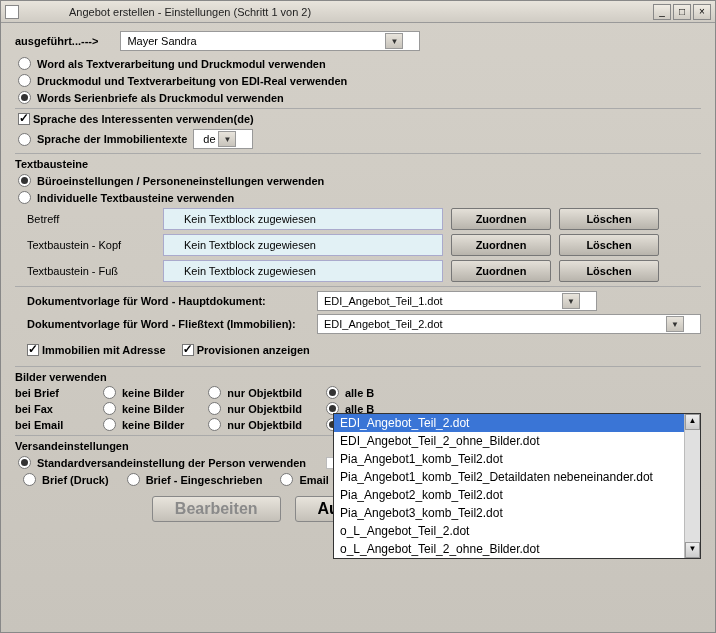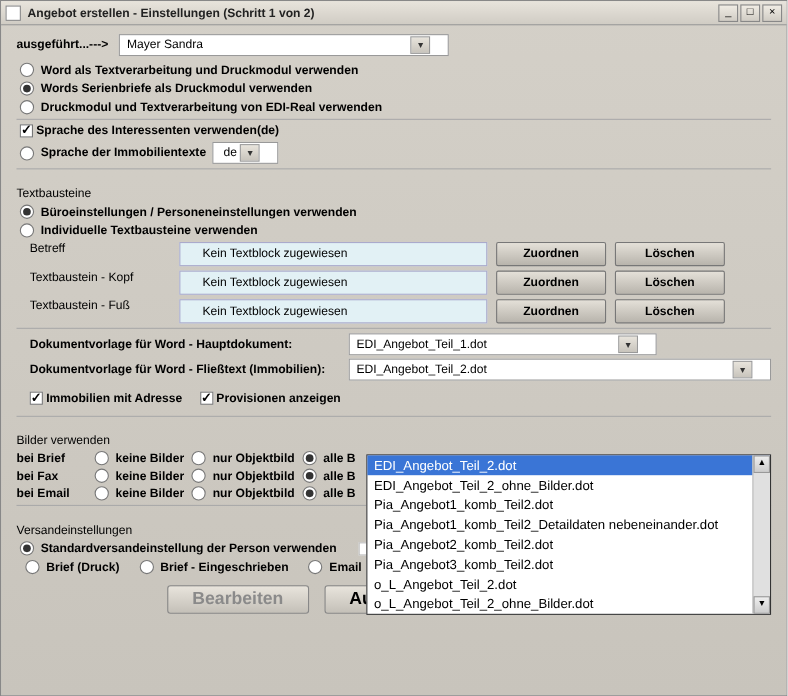--- a/index.html
+++ b/index.html
@@ -28,21 +28,21 @@
       padding: 0 4px;
     }
     .titlebar-icon {
       width: 14px;
       height: 14px;
       background: #fff;
       border: 1px solid #888;
       margin-right: 6px;
       display: inline-block;
     }
-    .titlebar-title { font-weight: bold; flex: 1; color: #222; }
+    .titlebar-title { font-weight: normal; flex: 1; color: #222; margin-left: 44px; }
     .titlebar-btns { display: flex; gap: 2px; }
     .titlebar-btn {
       width: 18px; height: 16px;
       background: linear-gradient(#f0ece4,#d0ccc4);
       border: 1px solid #888;
       font-size: 10px; text-align: center; line-height: 14px;
       cursor: pointer;
     }
     .content {
       padding: 8px 14px;
@@ -82,40 +82,40 @@
       width: 18px; height: 16px;
       background: linear-gradient(#e8e4dc,#c8c4bc);
       border: 1px solid #999;
       display: flex; align-items: center; justify-content: center;
     }
     .dropdown-btn::after { content: '▼'; font-size: 8px; color: #333; }
     .user-row { display: flex; align-items: center; margin-bottom: 6px; }
     .small-sel {
       display: inline-flex; width: 60px; margin-left: 6px;
     }
-    .section-label { font-weight: normal; margin-top: 16px; margin-bottom: 2px; }
-    .baustein-row { display: flex; margin: 4px 0; gap: 8px; }
+    .section-label { font-weight: bold; margin-top: 4px; margin-bottom: 2px; }
+    .baustein-row { display: flex; align-items: center; margin: 4px 0; gap: 8px; }
     .baustein-label { width: 140px; padding-left: 12px; }
     .baustein-input {
       width: 280px; height: 22px; background: #e2f1f5;
       border: 1px solid #aac; padding: 0 20px; line-height: 20px;
     }
     .btn {
       height: 22px; padding: 0 14px;
       background: linear-gradient(#e4e0d8,#b8b4ac);
       border: 1px solid #777; border-radius: 2px;
       font-weight: bold; font-size: 11px; cursor: pointer;
       min-width: 100px; text-align: center; line-height: 20px;
     }
     .vorlage-row { display: flex; align-items: center; margin: 3px 0; gap: 2px; }
     .vorlage-label { width: 300px; padding-left: 12px; font-weight: bold; }
     .vorlage-sel { flex: 1; }
     .checks-row { display: flex; gap: 16px; padding-left: 12px; margin: 10px 0; }
     .checks-row .label { font-weight: bold; }
-    .bilder-row { display: flex; align-items: center; gap: 1px; margin: 3px 0; }
+    .bilder-row { display: flex; align-items: center; gap: 18px; margin: 3px 0; }
     .bilder-label { width: 70px; font-weight: bold; }
     .bilder-opt { display: flex; align-items: center; margin-right: 6px; }
     .versand-row { display: flex; align-items: center; gap: 12px; margin: 3px 0; padding-left: 8px; }
     .footer-btns { display: flex; justify-content: center; gap: 14px; margin-top: 10px; }
     .btn-large {
       height: 26px; min-width: 110px; padding: 0 22px;
       background: linear-gradient(#e8e4dc,#c4c0b8);
       border: 1px solid #888; border-radius: 3px;
       font-weight: bold; font-size: 16px; line-height: 24px;
       text-align: center; cursor: pointer;
@@ -155,38 +155,38 @@
     <div class="titlebar-btns">
       <div class="titlebar-btn">_</div>
       <div class="titlebar-btn">□</div>
       <div class="titlebar-btn">×</div>
     </div>
   </div>
 
   <div class="content">
 
     <div class="user-row">
-      <span class="label" style="margin-right:10px;">ausgeführt...---&gt;</span>
+      <span class="label" style="margin-right:22px;">ausgeführt...---&gt;</span>
       <div class="dropdown" style="width:300px;">
         <span class="dropdown-text">Mayer Sandra</span>
         <span class="dropdown-btn"></span>
       </div>
     </div>
 
     <div class="row row-indent">
         <span class="radio"></span>
         <span class="label">Word als Textverarbeitung und Druckmodul verwenden</span>
       </div>
     <div class="row row-indent">
+        <span class="radio"></span>
+        <span class="label">Druckmodul und Textverarbeitung von EDI-Real verwenden</span>
+      </div>
+    <div class="row row-indent">
         <span class="radio checked"></span>
         <span class="label">Words Serienbriefe als Druckmodul verwenden</span>
-      </div>
-    <div class="row row-indent">
-        <span class="radio"></span>
-        <span class="label">Druckmodul und Textverarbeitung von EDI-Real verwenden</span>
       </div>
 
     <hr class="sep">
 
     <div class="row row-indent">
         <span class="check checked"></span>
         <span class="label">Sprache des Interessenten verwenden(de)</span>
       </div>
     <div class="row row-indent">
       <span class="radio"></span>

